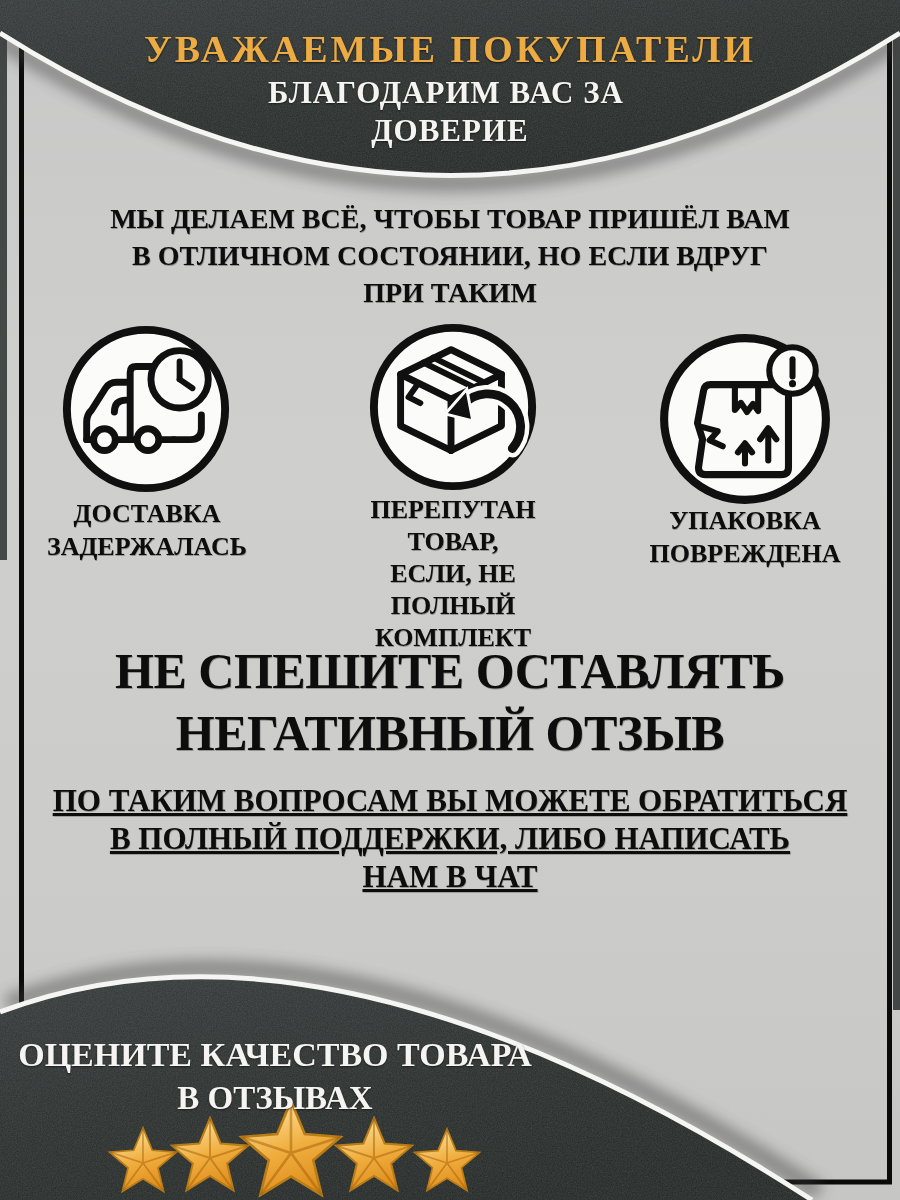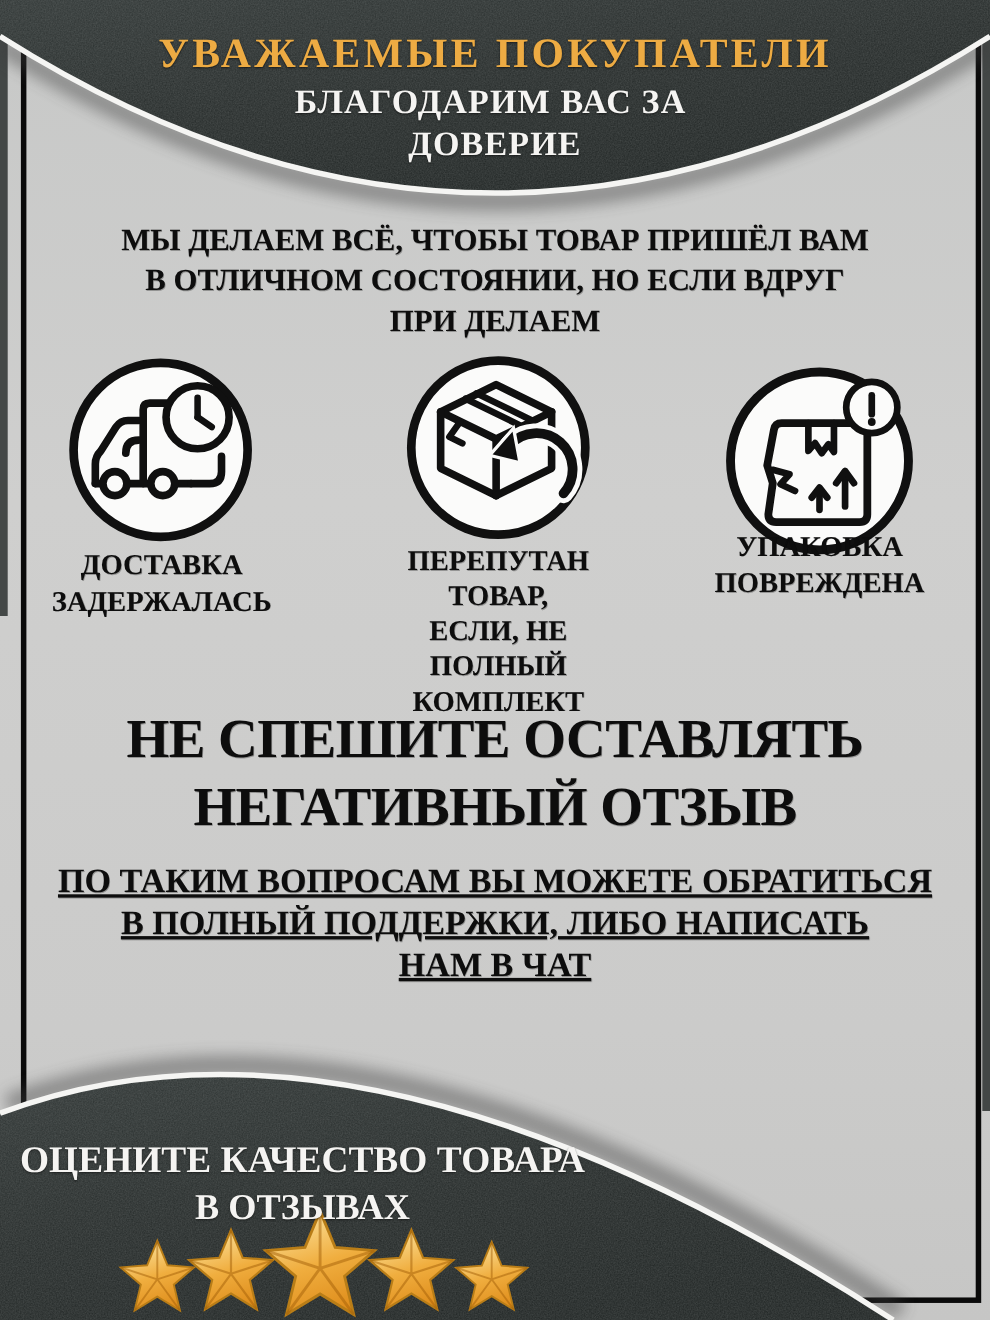--- a/index.html
+++ b/index.html
@@ -18,21 +18,21 @@
   .hdr-title{left:0;width:900px;top:27px;font-size:38px;letter-spacing:3px;}
   .hdr-sub1{left:0;width:892px;top:75px;font-size:31px;letter-spacing:1px;}
   .hdr-sub2{left:0;width:900px;top:113px;font-size:31px;letter-spacing:1px;}
 
   .intro{left:0;width:900px;top:200px;font-size:28px;line-height:37px;}
 
   .icon-box{position:absolute;z-index:3;}
   .lbl{font-size:26px;line-height:33px;}
   .lbl-1{left:22px;top:497px;width:250px;}
   .lbl-2{left:328px;top:494px;width:250px;line-height:32px;}
-  .lbl-3{left:620px;top:480px;width:250px;}
+  .lbl-3{left:620px;top:504px;width:250px;}
 
   .warning{left:0;width:900px;top:640px;font-size:50px;line-height:62px;letter-spacing:-0.5px;}
   .support{left:0;width:900px;top:782px;font-size:31px;line-height:38px;text-decoration:underline;}
 
   .foot-1{left:0;top:1035px;width:550px;font-size:34px;}
   .foot-2{left:0;top:1079px;width:550px;font-size:33px;}
 
   .ico{stroke:#101010;fill:none;stroke-linecap:round;stroke-linejoin:round;}
   .icoBg{fill:#fbfbfa;stroke:#101010;stroke-width:8;}
   .s7{stroke-width:7;}
@@ -102,21 +102,21 @@
     </g>
   </svg>
 
   <div class="txt gold-ink hdr-title">УВАЖАЕМЫЕ ПОКУПАТЕЛИ</div>
   <div class="txt light-ink hdr-sub1">БЛАГОДАРИМ ВАС ЗА</div>
   <div class="txt light-ink hdr-sub2">ДОВЕРИЕ</div>
 
   <div class="txt dark-ink intro">
     <div>МЫ ДЕЛАЕМ ВСЁ, ЧТОБЫ ТОВАР ПРИШЁЛ ВАМ</div>
     <div>В ОТЛИЧНОМ СОСТОЯНИИ, НО ЕСЛИ ВДРУГ</div>
-    <div>ПРИ ДЕЛАЕМ</div>
+    <div>ПРИ ТАКИМ</div>
   </div>
 
   <div class="icon-box" style="left:57px;top:320px;">
     <svg width="178" height="178" viewBox="0 0 180 180">
       <circle class="icoBg" cx="90" cy="90" r="80"></circle>
       <g class="ico s7">
         <path d="M30,121 V103 Q30,96 35,91 L49,69 Q53,63 60,63 H70"></path>
         <path d="M58,93 Q58,81 70,81"></path>
         <path d="M74,121 V53 Q74,47 80,47 H96"></path>
         <path d="M30,121 H36"></path>

